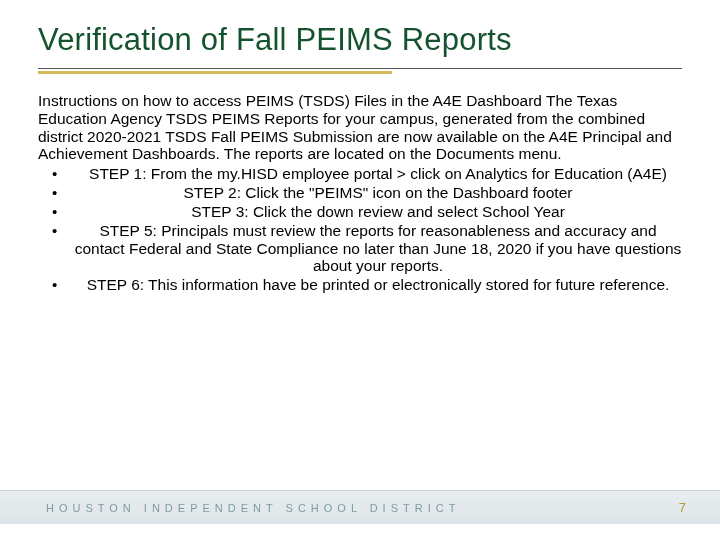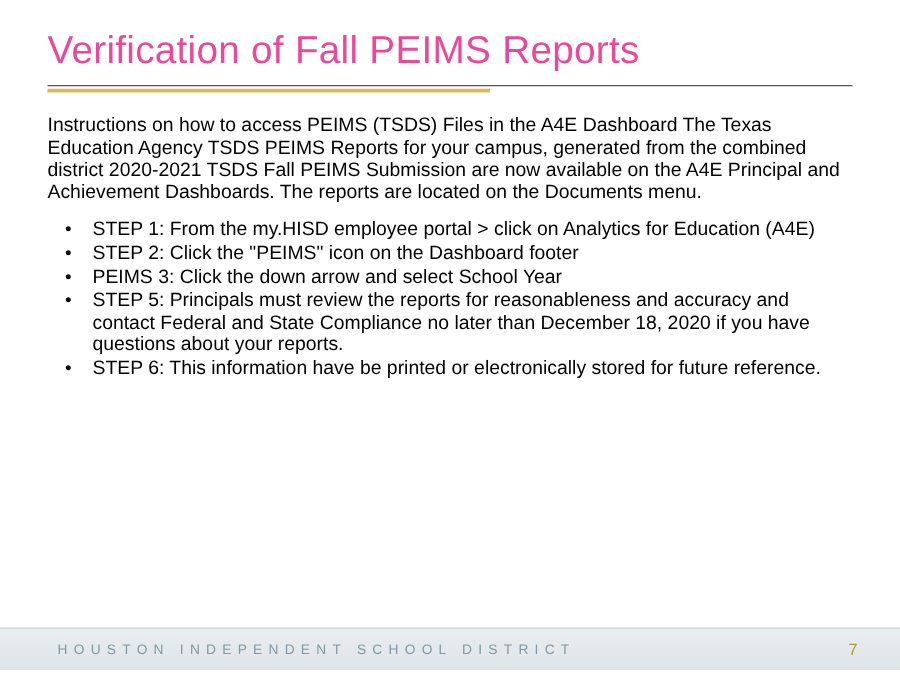--- a/index.html
+++ b/index.html
@@ -1,49 +1,49 @@
 <!DOCTYPE html>
 <html><head>
 <meta charset="utf-8">
 <style>
   * { margin: 0; padding: 0; box-sizing: border-box; }
   html, body { width: 720px; height: 540px; font-family: Arial, Helvetica, sans-serif; background: #fff; overflow: hidden; }
   .slide { position: relative; width: 720px; height: 540px; }
   .title-block { padding: 22px 38px 0 38px; }
-  .title { font-size: 31px; color: #ec4899; font-weight: 400; letter-spacing: 0.2px; }
+  .title { font-size: 31px; color: #14532d; font-weight: 400; letter-spacing: 0.2px; }
   .rule { height: 1px; background: #555; margin: 10px 0 0 0; }
   .gold-rule { height: 3px; background: #d6bb5a; margin-top: 2px; width: 55%; }
   .body { padding: 18px 38px 0 38px; color: #000; font-size: 15.5px; line-height: 1.15; }
-  .intro { margin-bottom: 12px; }
-  .steps { list-style: none; padding-left: 12px; }
+  .intro { margin-bottom: 2px; }
+  .steps { list-style: none; padding-left: 12px; text-align: center; }
   .steps li { position: relative; padding-left: 24px; margin-top: 1px; }
   .steps li::before { content: "•"; position: absolute; left: 2px; top: 0; font-size: 15px; }
-  .footer { position: absolute; bottom: 4px; left: 0; right: 0; height: 34px; background: linear-gradient(180deg, #e9eef0 0%, #dde4e7 100%); border-top: 1px solid #c9d2d6; display: flex; align-items: center; justify-content: space-between; padding: 0 34px 0 46px; }
+  .footer { position: absolute; bottom: 16px; left: 0; right: 0; height: 34px; background: linear-gradient(180deg, #e9eef0 0%, #dde4e7 100%); border-top: 1px solid #c9d2d6; display: flex; align-items: center; justify-content: space-between; padding: 0 34px 0 46px; }
   .branding { color: #7f9aa3; font-size: 11px; letter-spacing: 5px; font-weight: 500; }
   .branding .b1 { letter-spacing: 5px; }
   .pagenum { color: #b39a3e; font-size: 13px; }
   .gold-underbar { position: absolute; bottom: 33px; left: 0; width: 52%; height: 3px; background: #d6bb5a; }
 </style>
 </head>
 <body>
 
 <div class="slide">
   <div class="title-block">
     <h1 class="title">Verification of Fall PEIMS Reports</h1>
     <div class="rule"></div>
     <div class="gold-rule"></div>
   </div>
 
   <div class="body">
     <p class="intro">Instructions on how to access PEIMS (TSDS) Files in the A4E Dashboard The Texas Education Agency TSDS PEIMS Reports for your campus, generated from the combined district 2020-2021 TSDS Fall PEIMS Submission are now available on the A4E Principal and Achievement Dashboards. The reports are located on the Documents menu.</p>
     <ul class="steps">
       <li>STEP 1: From the my.HISD employee portal &gt; click on Analytics for Education (A4E)</li>
       <li>STEP 2: Click the "PEIMS" icon on the Dashboard footer</li>
-      <li>PEIMS 3: Click the down arrow and select School Year</li>
-      <li>STEP 5: Principals must review the reports for reasonableness and accuracy and contact Federal and State Compliance no later than December 18, 2020 if you have questions about your reports.</li>
+      <li>STEP 3: Click the down review and select School Year</li>
+      <li>STEP 5: Principals must review the reports for reasonableness and accuracy and contact Federal and State Compliance no later than June 18, 2020 if you have questions about your reports.</li>
       <li>STEP 6: This information have be printed or electronically stored for future reference.</li>
     </ul>
   </div>
 
   <div class="gold-underbar"></div>
   <div class="footer">
     <div class="branding"><span class="b1">HOUSTON INDEPENDENT SCHOOL DISTRICT</span></div>
     <div class="pagenum">7</div>
   </div>
 </div>

